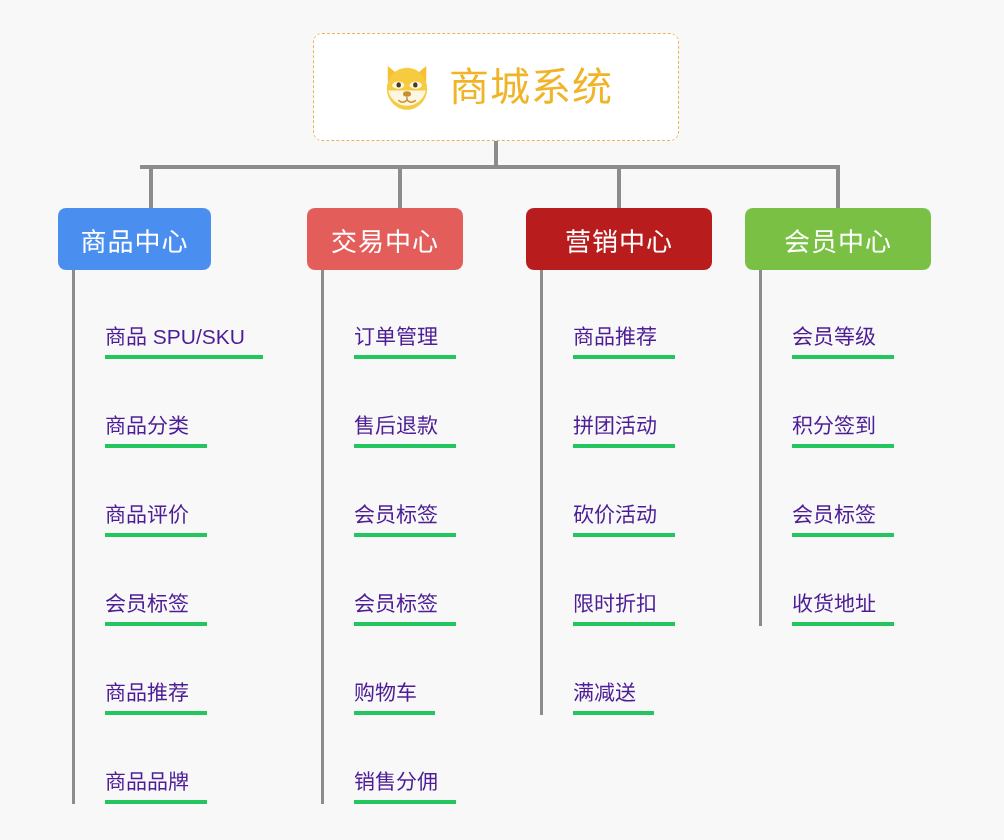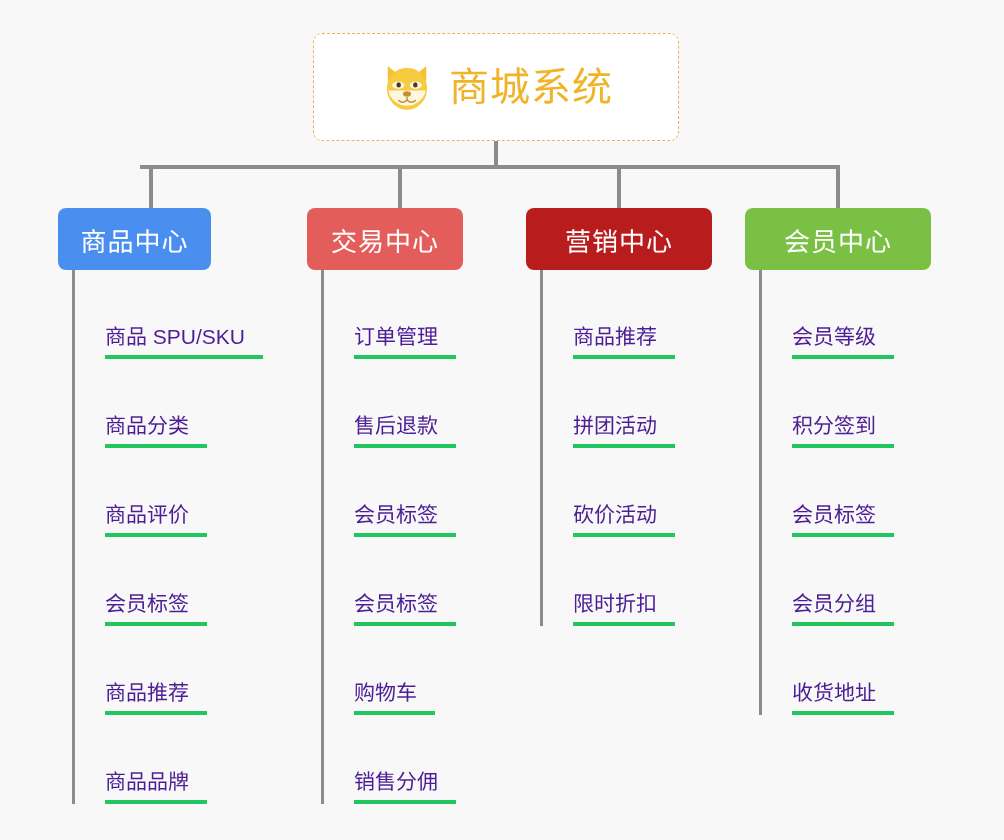--- a/index.html
+++ b/index.html
@@ -211,39 +211,39 @@
           </li>
           <li class="leaf">
             <span class="leaf-label">拼团活动</span>
           </li>
           <li class="leaf">
             <span class="leaf-label">砍价活动</span>
           </li>
           <li class="leaf">
             <span class="leaf-label">限时折扣</span>
           </li>
+          <li class="leaf">
+            <span class="leaf-label">满减送</span>
+          </li>
         </ul>
       </div>
       <div class="branch" style="left: 745px; width: 186px;">
         <div class="branch-header" style="background: rgb(121, 192, 68); width: 186px;">
           <span>会员中心</span>
         </div>
         <ul class="leaf-list" style="left: 14px;">
           <li class="leaf">
             <span class="leaf-label">会员等级</span>
           </li>
           <li class="leaf">
             <span class="leaf-label">积分签到</span>
           </li>
           <li class="leaf">
             <span class="leaf-label">会员标签</span>
           </li>
           <li class="leaf">
-            <span class="leaf-label">会员分组</span>
-          </li>
-          <li class="leaf">
             <span class="leaf-label">收货地址</span>
           </li>
         </ul>
       </div>
     </div>
 
 </div>
 
 </body></html>

